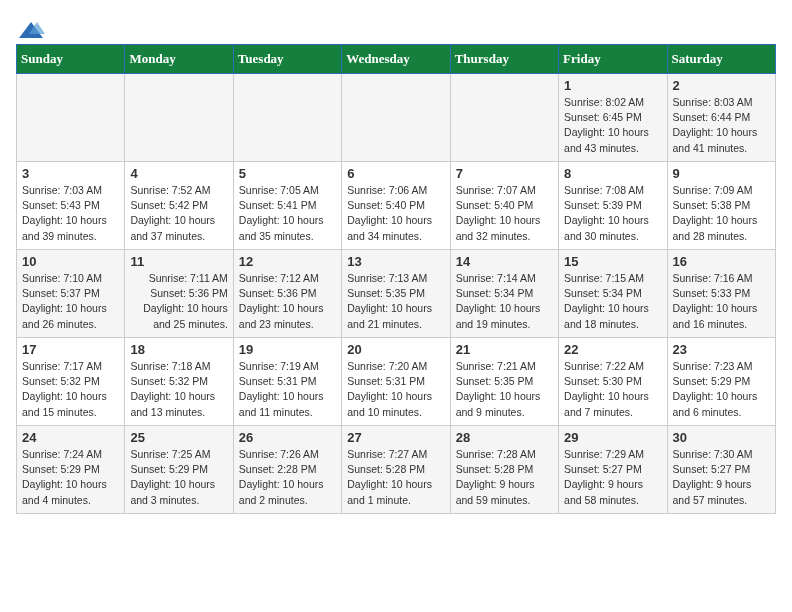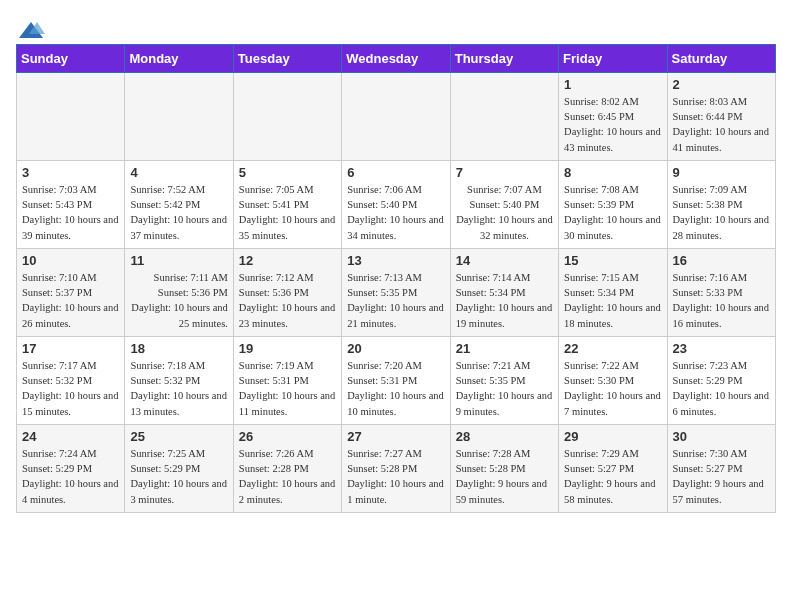--- a/index.html
+++ b/index.html
@@ -34,27 +34,28 @@
     .location {
       font-size: 16px;
       color: #444;
     }
     table {
       width: 100%;
       border-collapse: collapse;
       table-layout: fixed;
     }
     thead th {
-      background-color: #6d28d9;
+      background-color: #15803d;
       color: #fff;
       font-size: 13px;
       font-weight: bold;
       padding: 6px 4px;
       text-align: left;
       border: 1px solid #2e6db4;
+      font-family: Liberation Serif, serif;
     }
     tbody td {
       border: 1px solid #ccc;
       vertical-align: top;
       padding: 4px 5px;
       font-size: 11px;
       color: #333;
       height: 88px;
       background: #fff;
     }
@@ -67,21 +68,20 @@
     .day-number {
       font-weight: bold;
       font-size: 13px;
       display: block;
       margin-bottom: 2px;
     }
     .day-info {
       font-size: 10.5px;
       line-height: 1.45;
       color: #333;
-      font-family: Liberation Serif, serif;
     }
     .empty-cell {
       background: #fff !important;
     }
     tbody tr:nth-child(odd) td.empty-cell {
       background: #f5f5f5 !important;
     }
   </style>
 </head>
 <body>
@@ -155,21 +155,21 @@
 Daylight: 10 hours and 35 minutes.</div>
         </td>
         <td>
           <span class="day-number">6</span>
           <div class="day-info" style="white-space: pre-line;">Sunrise: 7:06 AM
 Sunset: 5:40 PM
 Daylight: 10 hours and 34 minutes.</div>
         </td>
         <td>
           <span class="day-number">7</span>
-          <div class="day-info" style="white-space: pre-line; text-align: center;">Sunrise: 7:07 AM
+          <div class="day-info" style="white-space: pre-line;">Sunrise: 7:07 AM
 Sunset: 5:40 PM
 Daylight: 10 hours and 32 minutes.</div>
         </td>
         <td>
           <span class="day-number">8</span>
           <div class="day-info" style="white-space: pre-line;">Sunrise: 7:08 AM
 Sunset: 5:39 PM
 Daylight: 10 hours and 30 minutes.</div>
         </td>
         <td>

